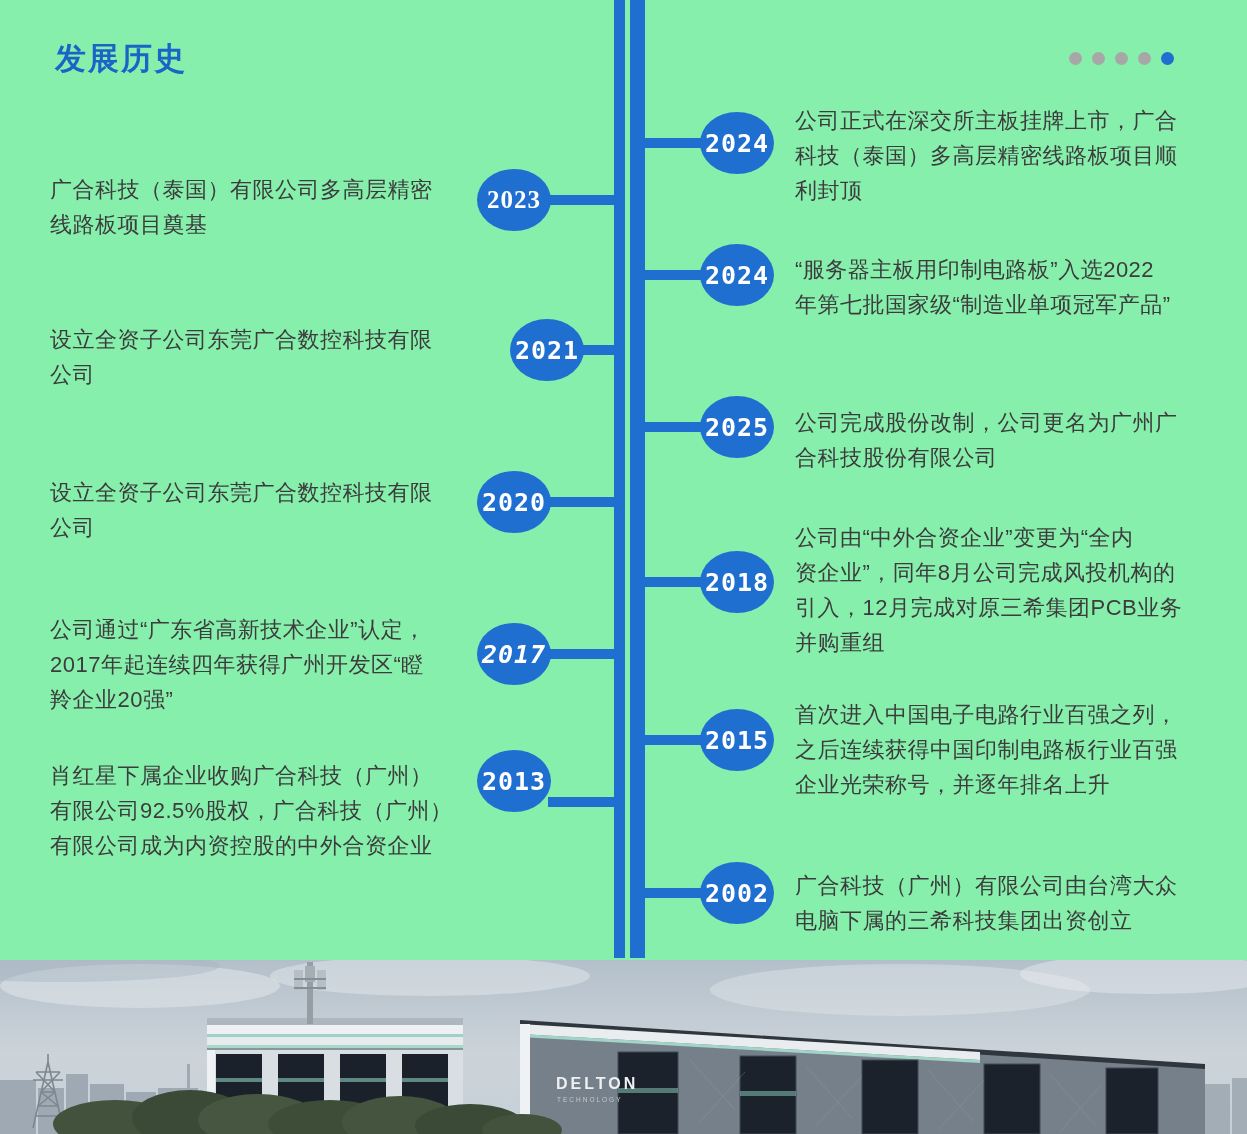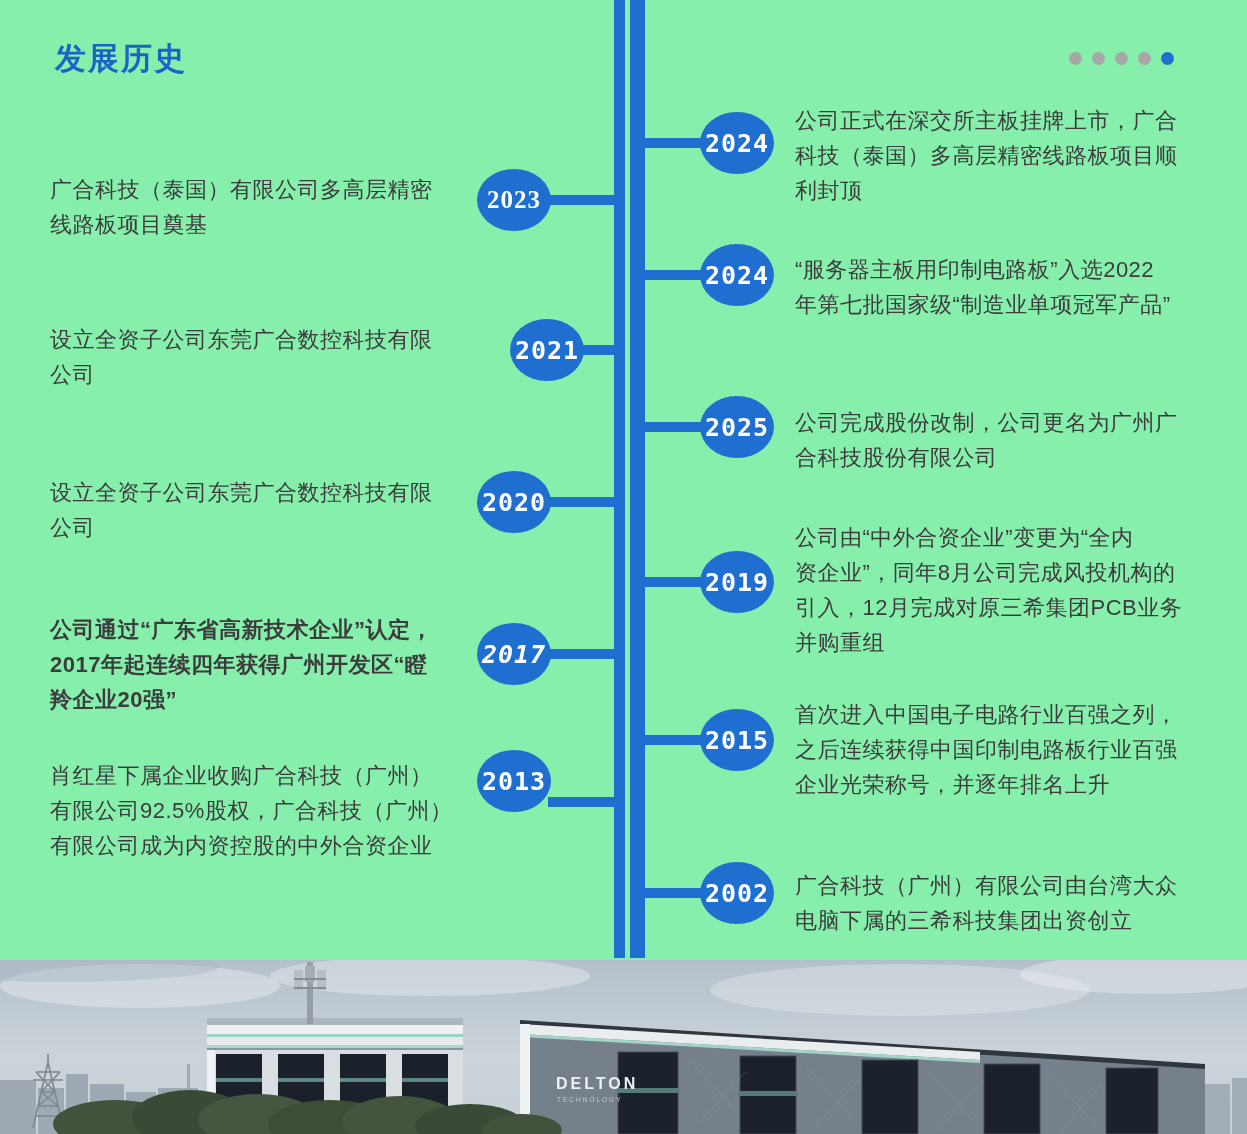--- a/index.html
+++ b/index.html
@@ -69,28 +69,28 @@
 公司</div>
       <div class="connector" style="top: 422px; left: 640px; width: 66px;"></div>
       <div class="badge" style="left: 700px; top: 396px;">2025</div>
       <div class="entry-text" style="left: 795px; top: 405px;">公司完成股份改制，公司更名为广州广
 合科技股份有限公司</div>
       <div class="connector" style="top: 497px; left: 548px; width: 72px;"></div>
       <div class="badge" style="left: 477px; top: 471px;">2020</div>
       <div class="entry-text" style="left: 50px; top: 475px;">设立全资子公司东莞广合数控科技有限
 公司</div>
       <div class="connector" style="top: 577px; left: 640px; width: 66px;"></div>
-      <div class="badge" style="left: 700px; top: 551px;">2019</div>
+      <div class="badge" style="left: 700px; top: 551px;">2018</div>
       <div class="entry-text" style="left: 795px; top: 520px;">公司由“中外合资企业”变更为“全内
 资企业”，同年8月公司完成风投机构的
 引入，12月完成对原三希集团PCB业务
 并购重组</div>
       <div class="connector" style="top: 649px; left: 548px; width: 72px;"></div>
       <div class="badge" style="left: 477px; top: 623px; font-style: italic;">2017</div>
-      <div class="entry-text" style="left: 50px; top: 612px; font-weight: bold;">公司通过“广东省高新技术企业”认定，
+      <div class="entry-text" style="left: 50px; top: 612px;">公司通过“广东省高新技术企业”认定，
 2017年起连续四年获得广州开发区“瞪
 羚企业20强”</div>
       <div class="connector" style="top: 735px; left: 640px; width: 66px;"></div>
       <div class="badge" style="left: 700px; top: 709px;">2015</div>
       <div class="entry-text" style="left: 795px; top: 697px;">首次进入中国电子电路行业百强之列，
 之后连续获得中国印制电路板行业百强
 企业光荣称号，并逐年排名上升</div>
       <div class="connector" style="top: 797px; left: 548px; width: 72px;"></div>
       <div class="badge" style="left: 477px; top: 750px;">2013</div>
       <div class="entry-text" style="left: 50px; top: 758px;">肖红星下属企业收购广合科技（广州）

